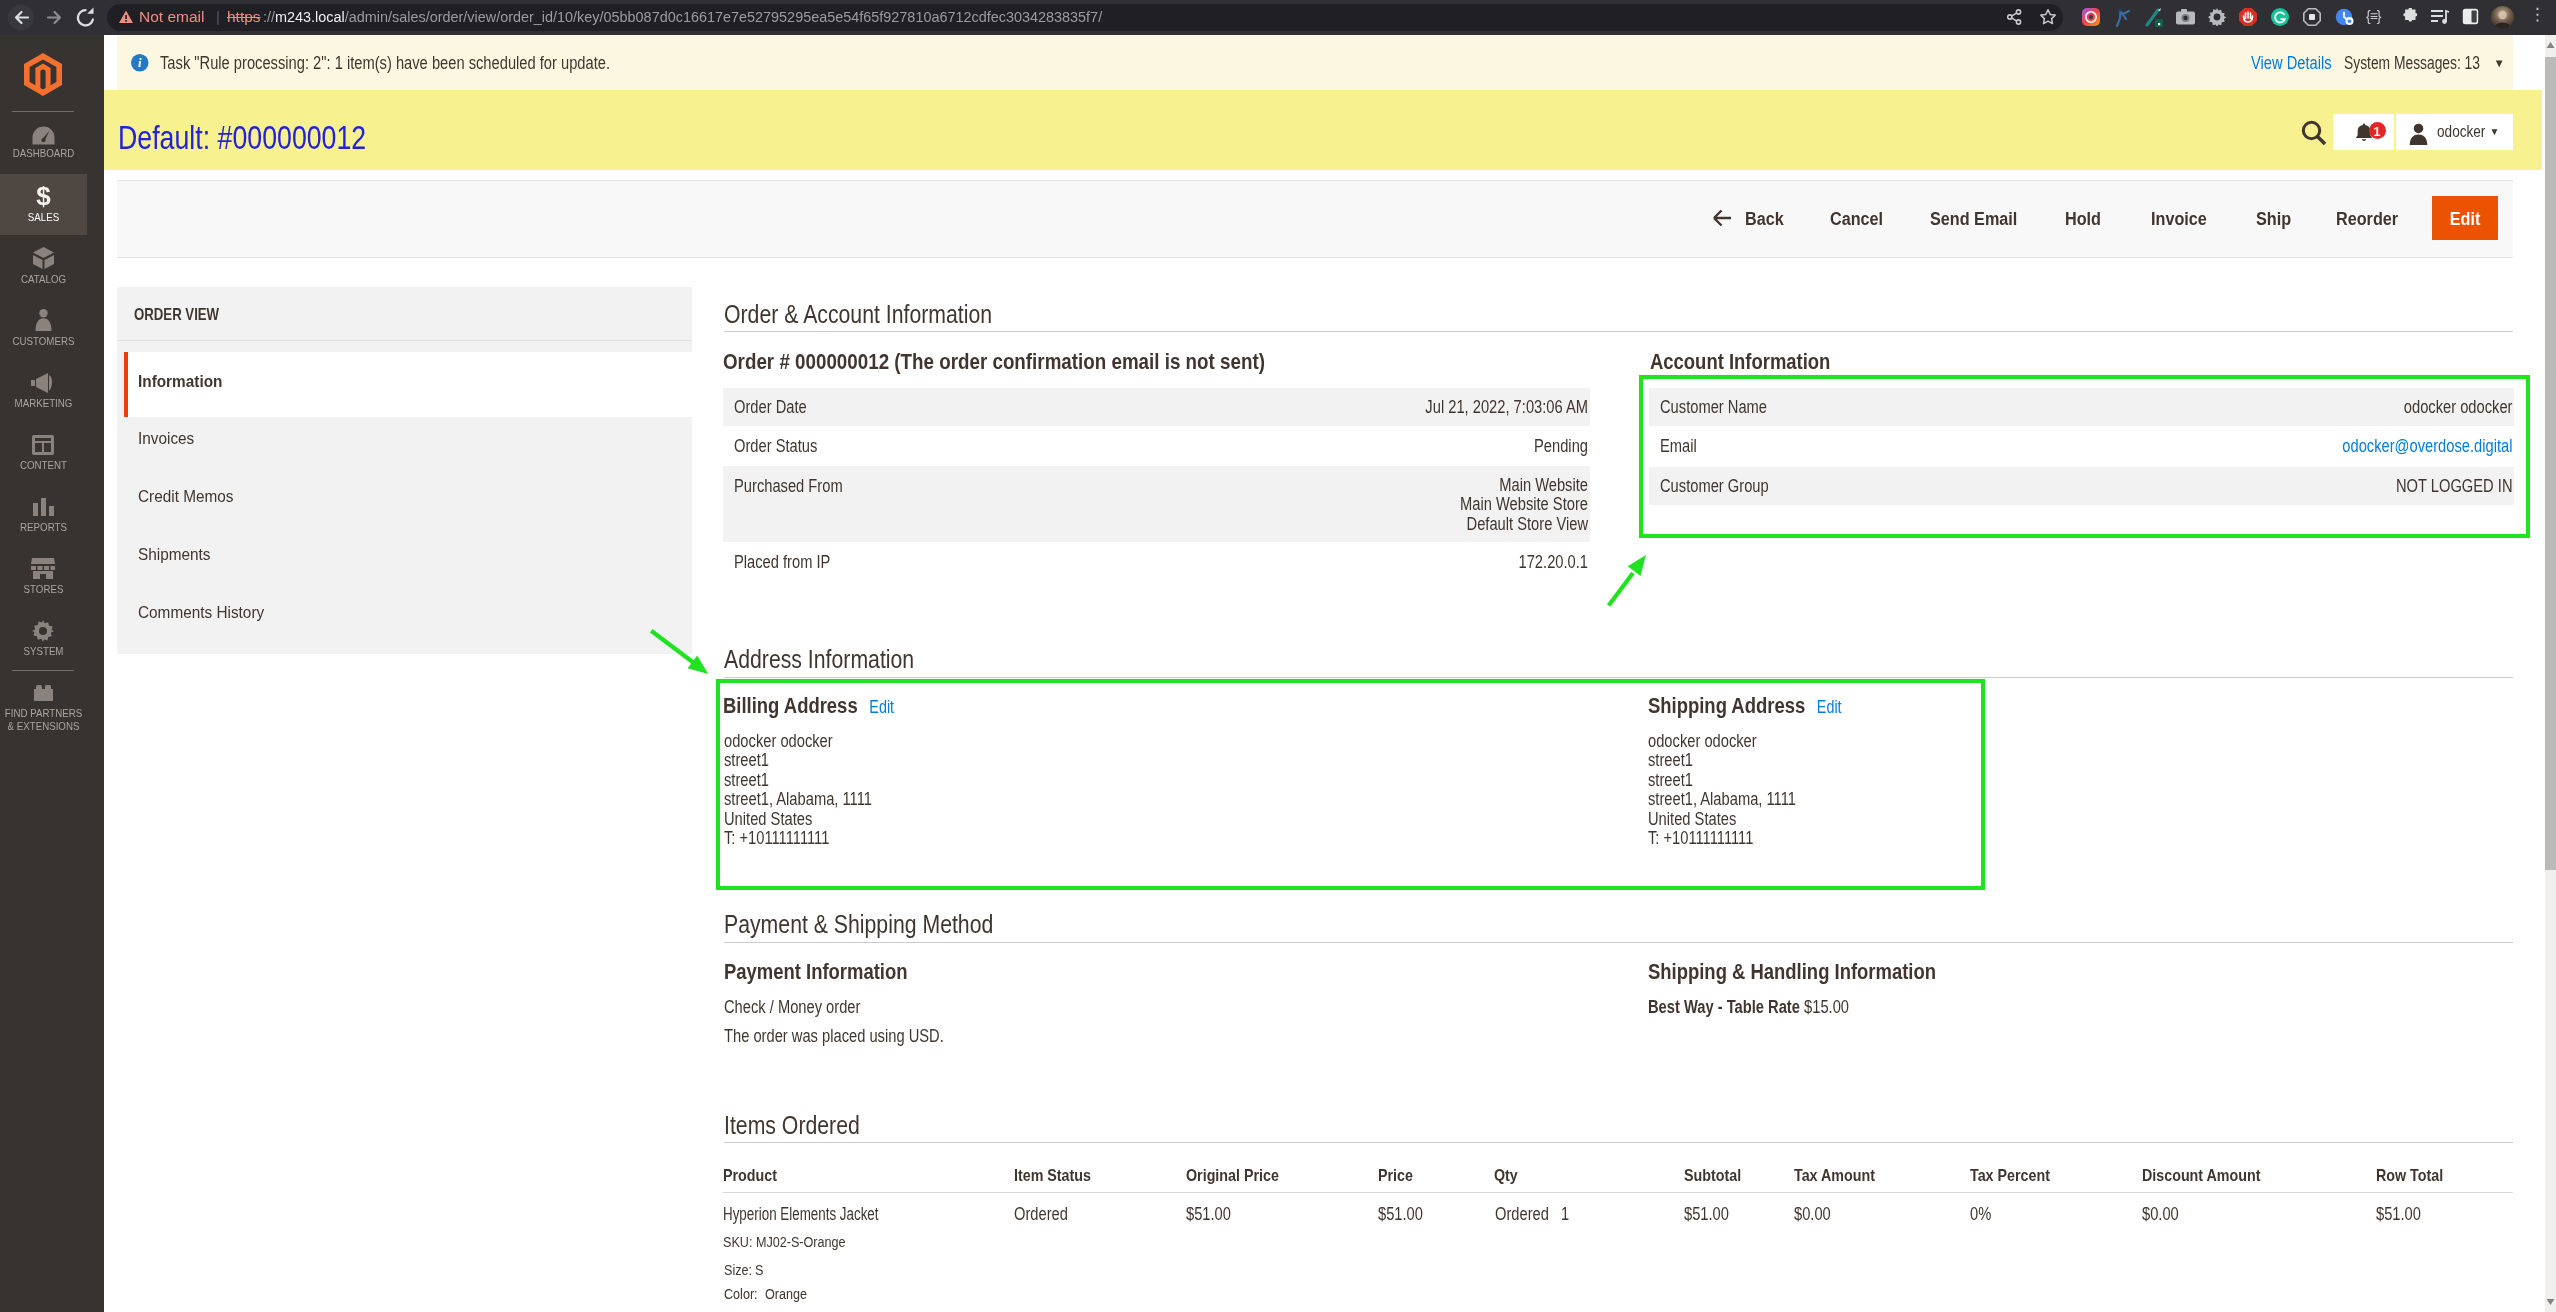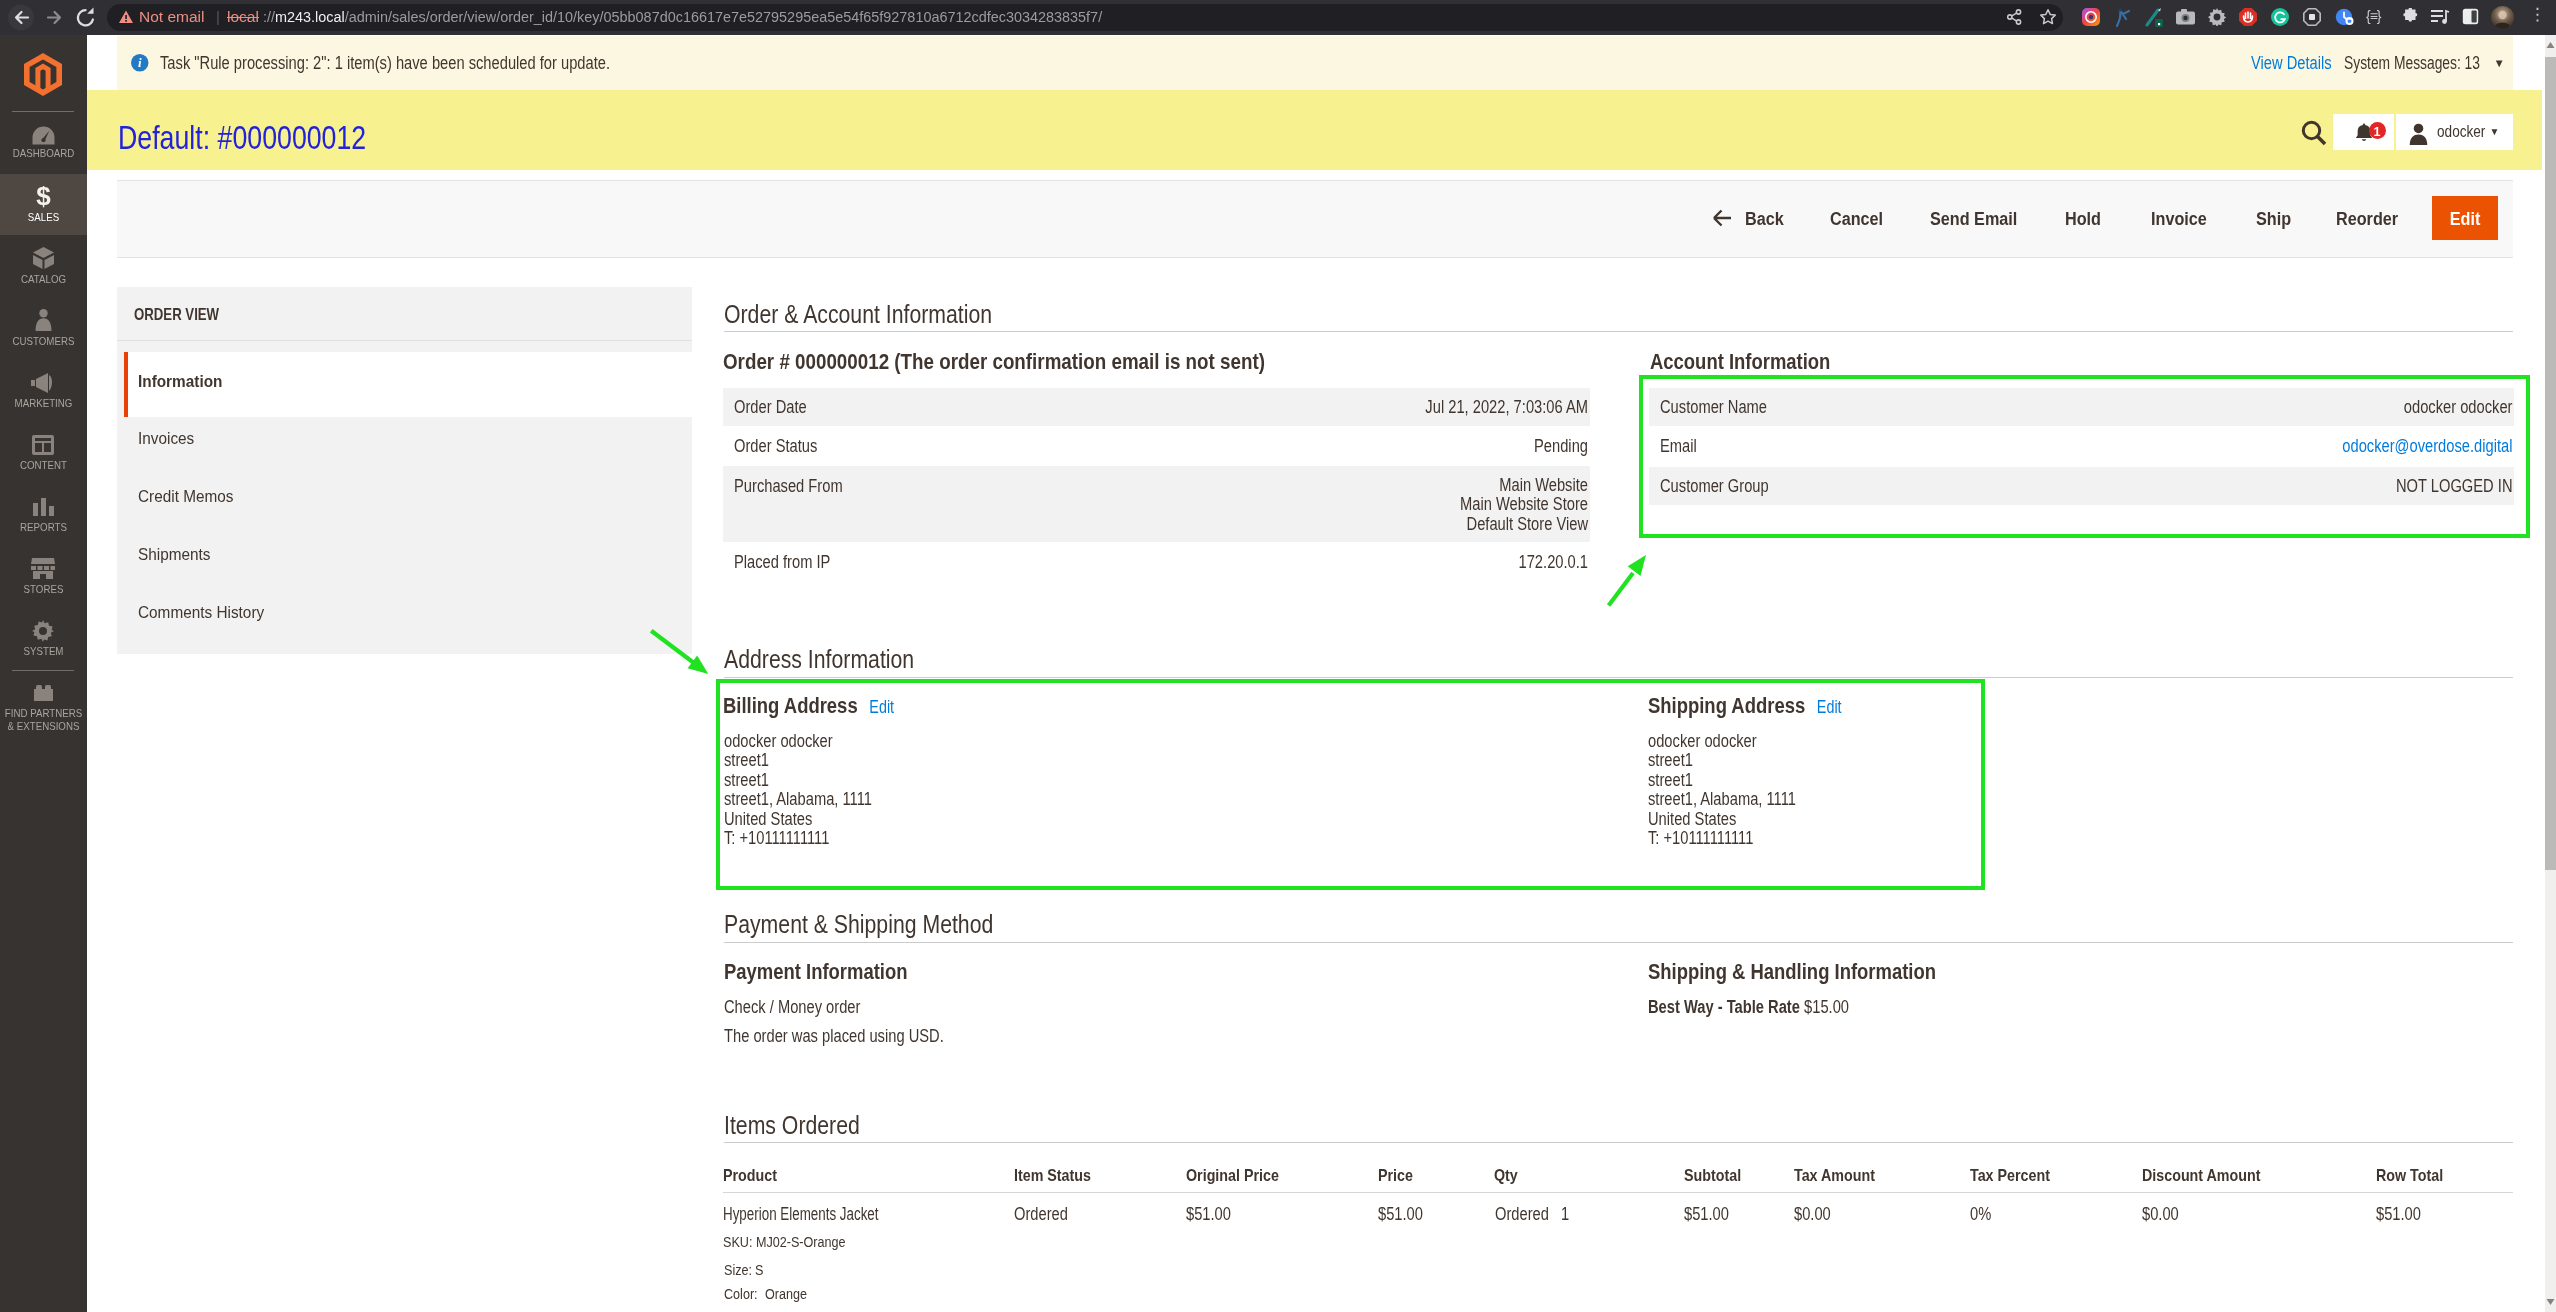--- a/index.html
+++ b/index.html
@@ -32,21 +32,21 @@
     <path d="M85.5 3.5 v6.3 h-6.3 z" fill="#dedfe2"></path>
   </svg>
   <div class="abs" style="left:107px;top:4px;width:1956px;height:27px;background:#201f24;border-radius:13.5px;"></div>
   <svg class="abs" style="left:118px;top:9px;" width="16" height="16" viewBox="0 0 16 16">
     <path d="M8 1.5 L15 14 H1 Z" fill="#ee8e82"></path>
       <rect x="7.2" y="6" width="1.7" height="4" fill="#1f1e22"></rect>
       <rect x="7.2" y="11" width="1.7" height="1.7" fill="#1f1e22"></rect>
   </svg>
   <div class="abs" style="left:139px;top:8px;font-size:15.5px;color:#ee8e82;">Not email</div>
   <div class="abs" style="left:216px;top:8px;font-size:15px;color:#56575b;">|</div>
-  <div class="abs" style="left:227px;top:8px;font-size:15.5px;color:#ee8e82;text-decoration:line-through;">local</div>
+  <div class="abs" style="left:227px;top:8px;font-size:15.5px;color:#ee8e82;text-decoration:line-through;">https</div>
   <div class="abs" style="left:263px;top:8px;font-size:15.5px;color:#9b9ca0;transform:scaleX(.93);transform-origin:0 0;white-space:nowrap;">://<span style="color:#eff0f2;">m243.local</span>/admin/sales/order/view/order_id/10/key/05bb087d0c16617e7e52795295ea5e54f65f927810a6712cdfec3034283835f7/</div>
   <svg class="abs" style="left:2007px;top:9px;" width="15" height="16" viewBox="0 0 15 16">
     <circle cx="11.5" cy="3" r="2.1" fill="none" stroke="#c7c8cb" stroke-width="1.6"></circle>
       <circle cx="11.5" cy="13" r="2.1" fill="none" stroke="#c7c8cb" stroke-width="1.6"></circle>
       <circle cx="2.8" cy="8" r="2.1" fill="none" stroke="#c7c8cb" stroke-width="1.6"></circle>
     <path d="M4.5 7.2 L9.8 3.9 M4.5 8.8 L9.8 12.1" stroke="#c7c8cb" stroke-width="1.5"></path>
   </svg>
   <svg class="abs" style="left:2039px;top:8px;" width="18" height="18" viewBox="0 0 18 18">
     <path d="M9 1.8 l2.2 4.6 5 .7 -3.6 3.5 .9 5 -4.5 -2.4 -4.5 2.4 .9 -5 -3.6 -3.5 5 -.7 z" fill="none" stroke="#c7c8cb" stroke-width="1.5" stroke-linejoin="round"></path>
   </svg>
@@ -153,21 +153,21 @@
 <div class="abs" style="left:2368.5px;top:122px;width:17px;height:17px;border-radius:50%;background:#e22626;"></div>
 <div class="abs" style="left:2368.5px;top:124.5px;width:17px;text-align:center;font-size:12.5px;font-weight:bold;color:#fff;">1</div>
 <div class="abs" style="left:2396px;top:113.5px;width:117px;height:36.5px;background:#fff;"></div>
 <svg class="abs" style="left:2408px;top:122px;" width="21" height="23" viewBox="0 0 22 25">
   <circle cx="11" cy="7" r="5.2" fill="#41362f"></circle>
   <path d="M1.5 25 c0 -8 4 -11.5 9.5 -11.5 s9.5 3.5 9.5 11.5 z" fill="#41362f"></path>
 </svg>
 <div class="abs val" style="left:2437px;top:121.7px;font-size:17px;transform:scaleX(.8);transform-origin:0 0;">odocker</div>
 <div class="abs" style="left:2489.5px;top:125.5px;font-size:10px;color:#41362f;">▼</div>
 
-<div class="abs" id="sidebar" style="left:0;top:35px;width:87px;height:1277px;background:#373330;">
+<div class="abs" id="sidebar" style="left:0;top:35px;width:104px;height:1277px;background:#373330;">
   <svg class="abs" style="left:24px;top:18px;" width="38" height="43" viewBox="0 0 38 43">
     <path d="M19 0 L38 11 V32 L19 43 L0 32 V11 Z M19 6.4 L32.4 14.1 V28.9 L19 36.6 L5.6 28.9 V14.1 Z" fill="#f3702f" fill-rule="evenodd"></path>
     <path d="M19 10.5 L26.6 14.9 V33.2 L21.6 36.1 V17.7 L19 16.2 L16.4 17.7 V36.1 L11.4 33.2 V14.9 Z" fill="#f3702f"></path>
   </svg>
   <div class="abs" style="left:12px;top:76px;width:62px;height:1px;background:#736d68;"></div>
   <svg class="abs" style="left:32px;top:91px;" width="23" height="19" viewBox="0 0 23 19">
     <path d="M11.5 0.5 A11 11 0 0 1 22.5 11.5 L22.5 18.5 L0.5 18.5 L0.5 11.5 A11 11 0 0 1 11.5 0.5 Z" fill="#8a837d"></path>
     <path d="M10.2 13.2 L17.5 4.5 L12.8 14.6 Z" fill="#373330"></path>
     <circle cx="11.5" cy="14.2" r="2.1" fill="#373330"></circle>
   </svg>

